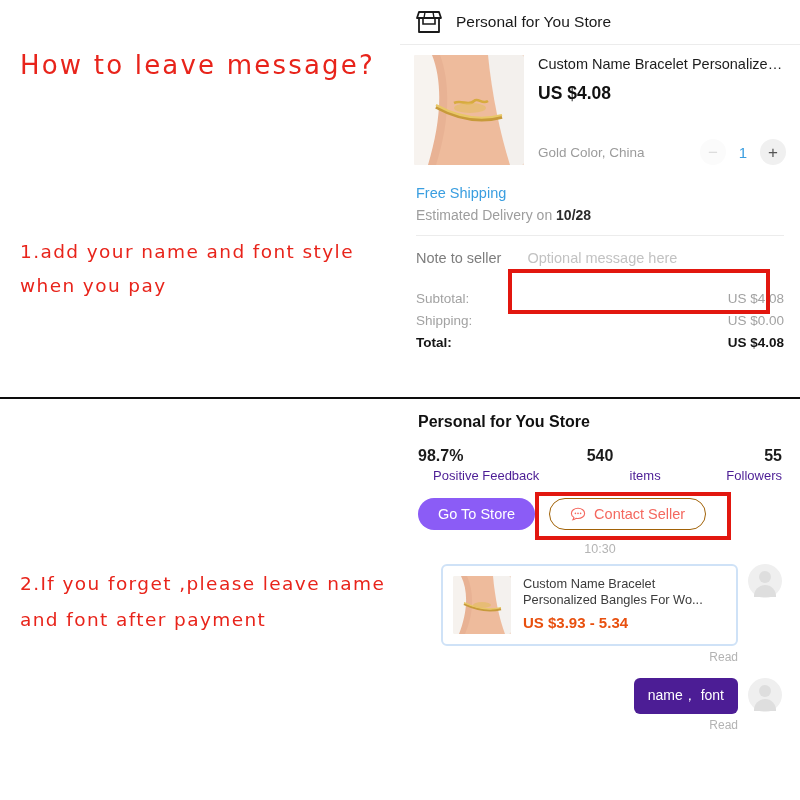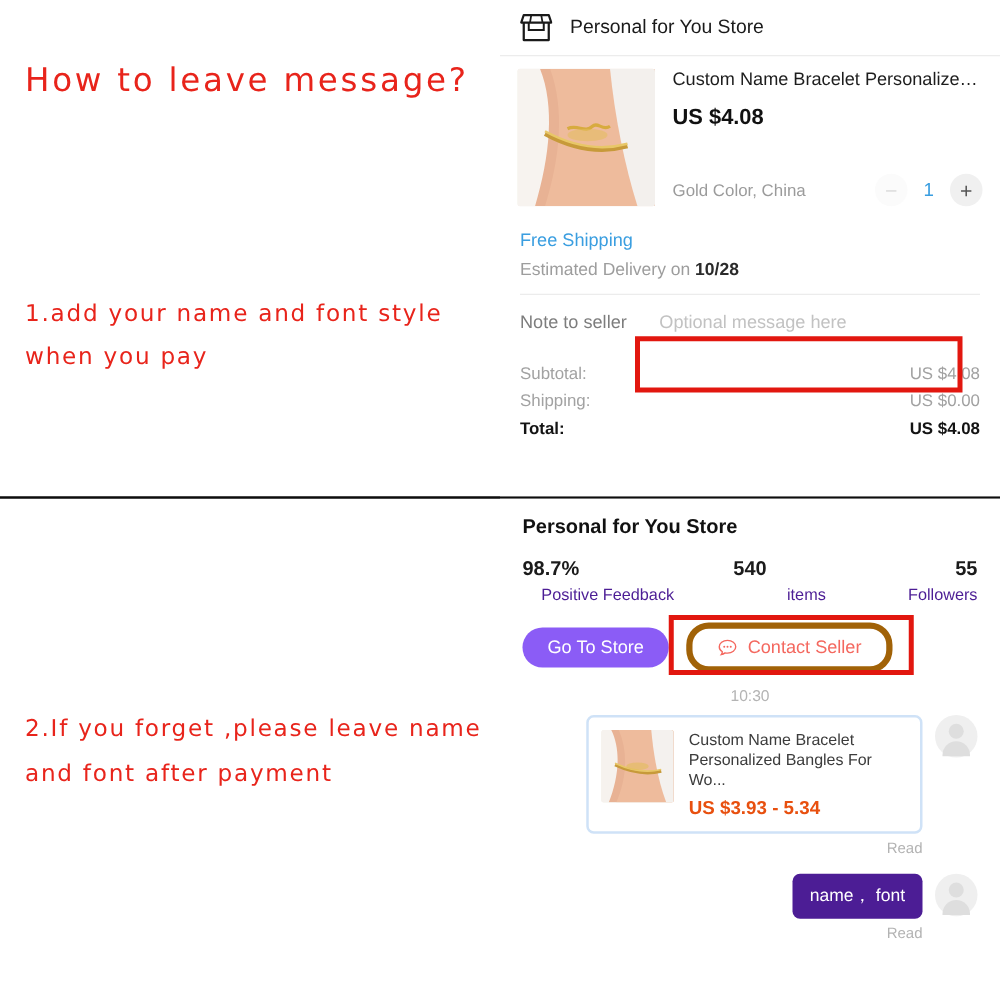--- a/index.html
+++ b/index.html
@@ -111,32 +111,32 @@
   .stat .v { font-size: 16px; font-weight: 700; color: #1b1b1b; }
   .stat .k { font-size: 13px; color: #4c1d95; margin-top: 3px; text-align: right; }
   .btn-row { display: flex; align-items: center; gap: 14px; margin-top: 15px; }
   .btn-go {
     background: #8b5cf6; color: #fff; font-size: 14.5px;
     border-radius: 18px; padding: 8px 20px; border: none;
     font-family: "Liberation Sans", sans-serif;
   }
   .btn-contact {
     background: #fff; color: #f4685f; font-size: 14.5px;
-    border: 5px solid #a16207; border-radius: 18px;
+    border: 1px solid #a16207; border-radius: 18px;
     padding: 7px 20px; display: flex; align-items: center; gap: 8px;
     font-family: "Liberation Sans", sans-serif;
   }
 
   
   .chat { padding: 0 18px; }
   .chat-time { text-align: center; font-size: 12.5px; color: #b4b4b4; margin-top: 12px; }
   .msg-row { display: flex; align-items: flex-start; gap: 10px; margin-top: 8px; justify-content: flex-end; }
   .bubble-card {
     background: #fff; border: 2px solid #cfe2f7; border-radius: 6px;
-    padding: 10px; display: flex; gap: 12px; width: 269px;
+    padding: 10px; display: flex; gap: 12px; width: 297px;
   }
   .card-thumb { width: 58px; height: 58px; flex: 0 0 58px; border-radius: 2px; overflow: hidden; background:#f3efe9; }
   .card-text { flex: 1 1 auto; min-width: 0; }
   .card-title { font-size: 12.8px; color: #3c3c3c; line-height: 16px; }
   .card-price { font-size: 15px; font-weight: 700; color: #e8500f; margin-top: 6px; }
   .avatar { width: 34px; height: 34px; flex: 0 0 34px; border-radius: 50%; background: #efefef; position: relative; }
   .avatar .head { position:absolute; width:12px; height:12px; border-radius:50%; background:#dedede; left:11px; top:7px; }
   .avatar .body { position:absolute; width:22px; height:12px; border-radius:11px 11px 0 0; background:#dedede; left:6px; top:21px; }
   .read { text-align: right; font-size: 12px; color: #b3b3b3; margin-top: 4px; padding-right: 44px; }
   .bubble-blue {

